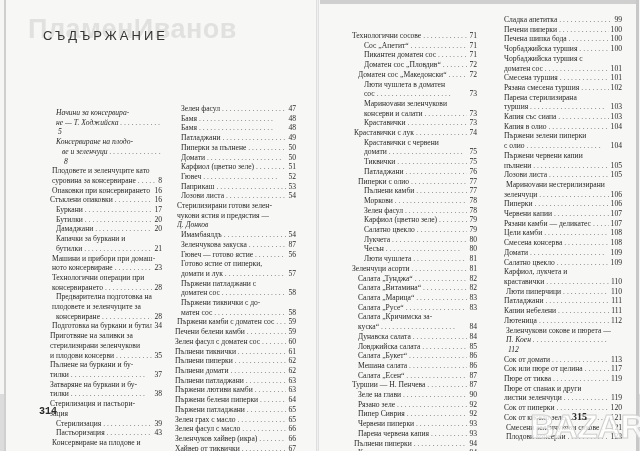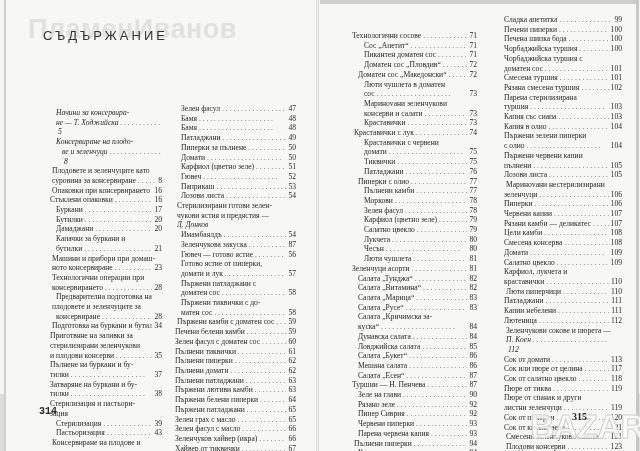--- a/index.html
+++ b/index.html
@@ -651,24 +651,20 @@
       </div>
       <div class="row i1">
         <span class="t">Сок от домати</span>
         <span class="p">113</span>
       </div>
       <div class="row i1">
         <span class="t">Сок или пюре от целина</span>
         <span class="p">117</span>
       </div>
       <div class="row i1">
-        <span class="t">Сок от салатно цвекло</span>
-        <span class="p">118</span>
-      </div>
-      <div class="row i1">
         <span class="t">Пюре от тиква</span>
         <span class="p">119</span>
       </div>
       <div class="row i1 cont">
         <span class="t">Пюре от спанак и други</span>
         <span class="p"></span>
       </div>
       <div class="row i1">
         <span class="t">листни зеленчуци</span>
         <span class="p">119</span>

